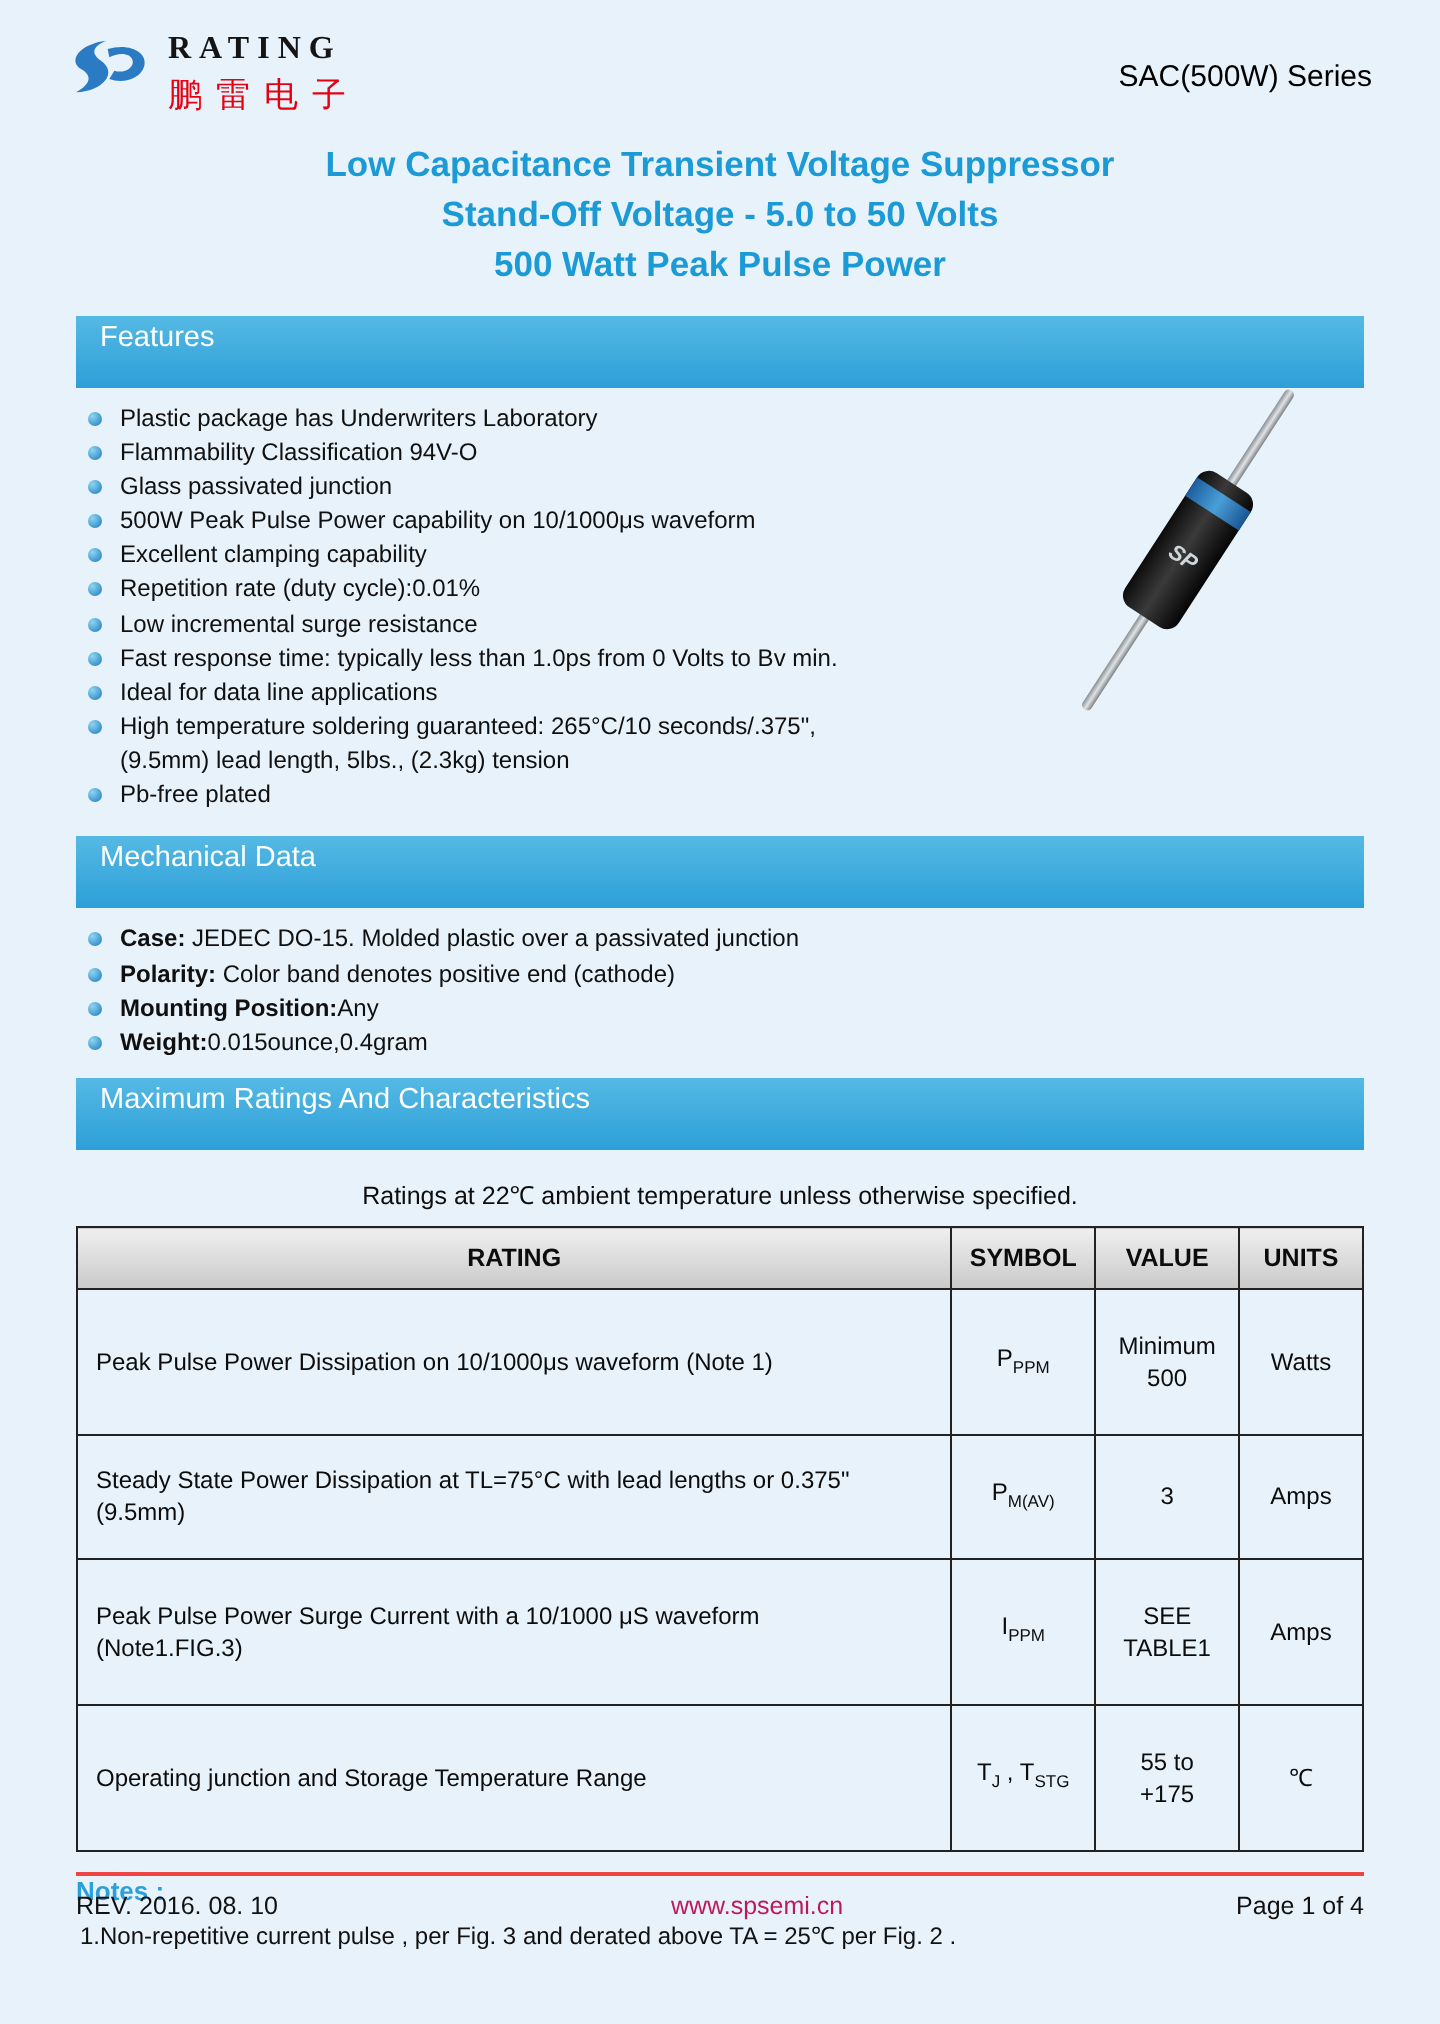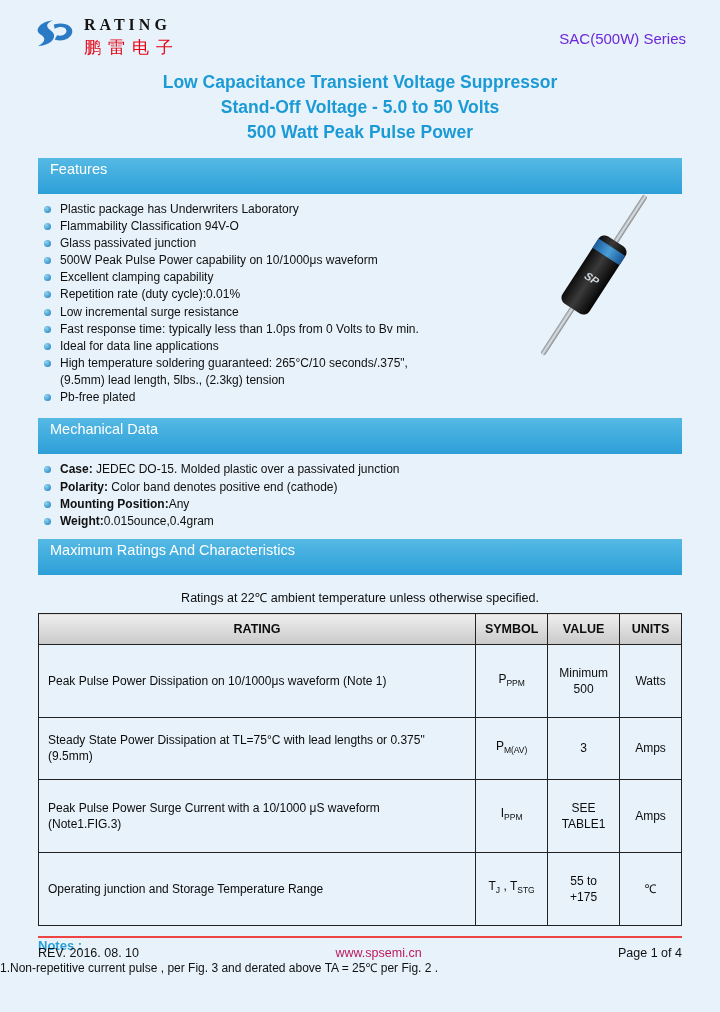--- a/index.html
+++ b/index.html
@@ -12,21 +12,21 @@
     overflow:hidden;
   }
   .page { position:relative; width:720px; height:1012px; padding-top:16px; }
 
   
   .hdr { display:flex; justify-content:space-between; align-items:flex-start; padding:0 34px 0 28px; }
   .logo-wrap { display:flex; align-items:center; gap:6px; }
   .logo-texts { display:flex; flex-direction:column; line-height:1.15; }
   .brand { font-family:"Liberation Serif", serif; font-weight:bold; font-size:16px; letter-spacing:4px; color:#141414; }
   .brand-cn { color:#e60012; font-size:17px; font-weight:normal; letter-spacing:7px; margin-top:4px; }
-  .series { color:#6d28d9; font-size:15px; margin-top:14px; }
+  .series { color:#000000; font-size:15px; margin-top:14px; }
 
   
   .title { text-align:center; color:#1b9ad6; font-weight:bold; font-size:17.5px; line-height:25px; margin-top:12px; }
 
   
   .bar {
     margin:0 38px; height:36px; line-height:23px;
     background:linear-gradient(to bottom,#55b9e4,#2d9fd8);
     color:#fff; font-size:14.5px; padding-left:12px;
   }
@@ -51,21 +51,21 @@
   
   table.ratings { border-collapse:collapse; margin:7px 38px 0; width:644px; font-size:12px; color:#0c0c0c; }
   table.ratings th, table.ratings td { border:1px solid #222; }
   table.ratings th { background:linear-gradient(to bottom,#efefef,#c9c9c9); height:31px; font-size:12.5px; }
   td.rating { text-align:left; padding:5px 9px; line-height:16px; }
   td.c { text-align:center; padding:20px 2px; line-height:16px; }
   sub { font-size:8.5px; }
 
   
   .notes-h { color:#2aa0da; font-weight:bold; font-size:13px; margin:12px 0 6px 38px; }
-  .note-t { font-size:12px; }
+  .note-t { font-size:12px; margin-left:40px; }
 
   
   .footer {
     position:absolute; left:38px; right:38px; top:936px;
     border-top:2px solid #ef4444; padding-top:8px;
     display:flex; justify-content:space-between; font-size:12.5px; color:#111;
   }
   .footer a { color:#be185d; text-decoration:none; }
 </style>
 </head>

